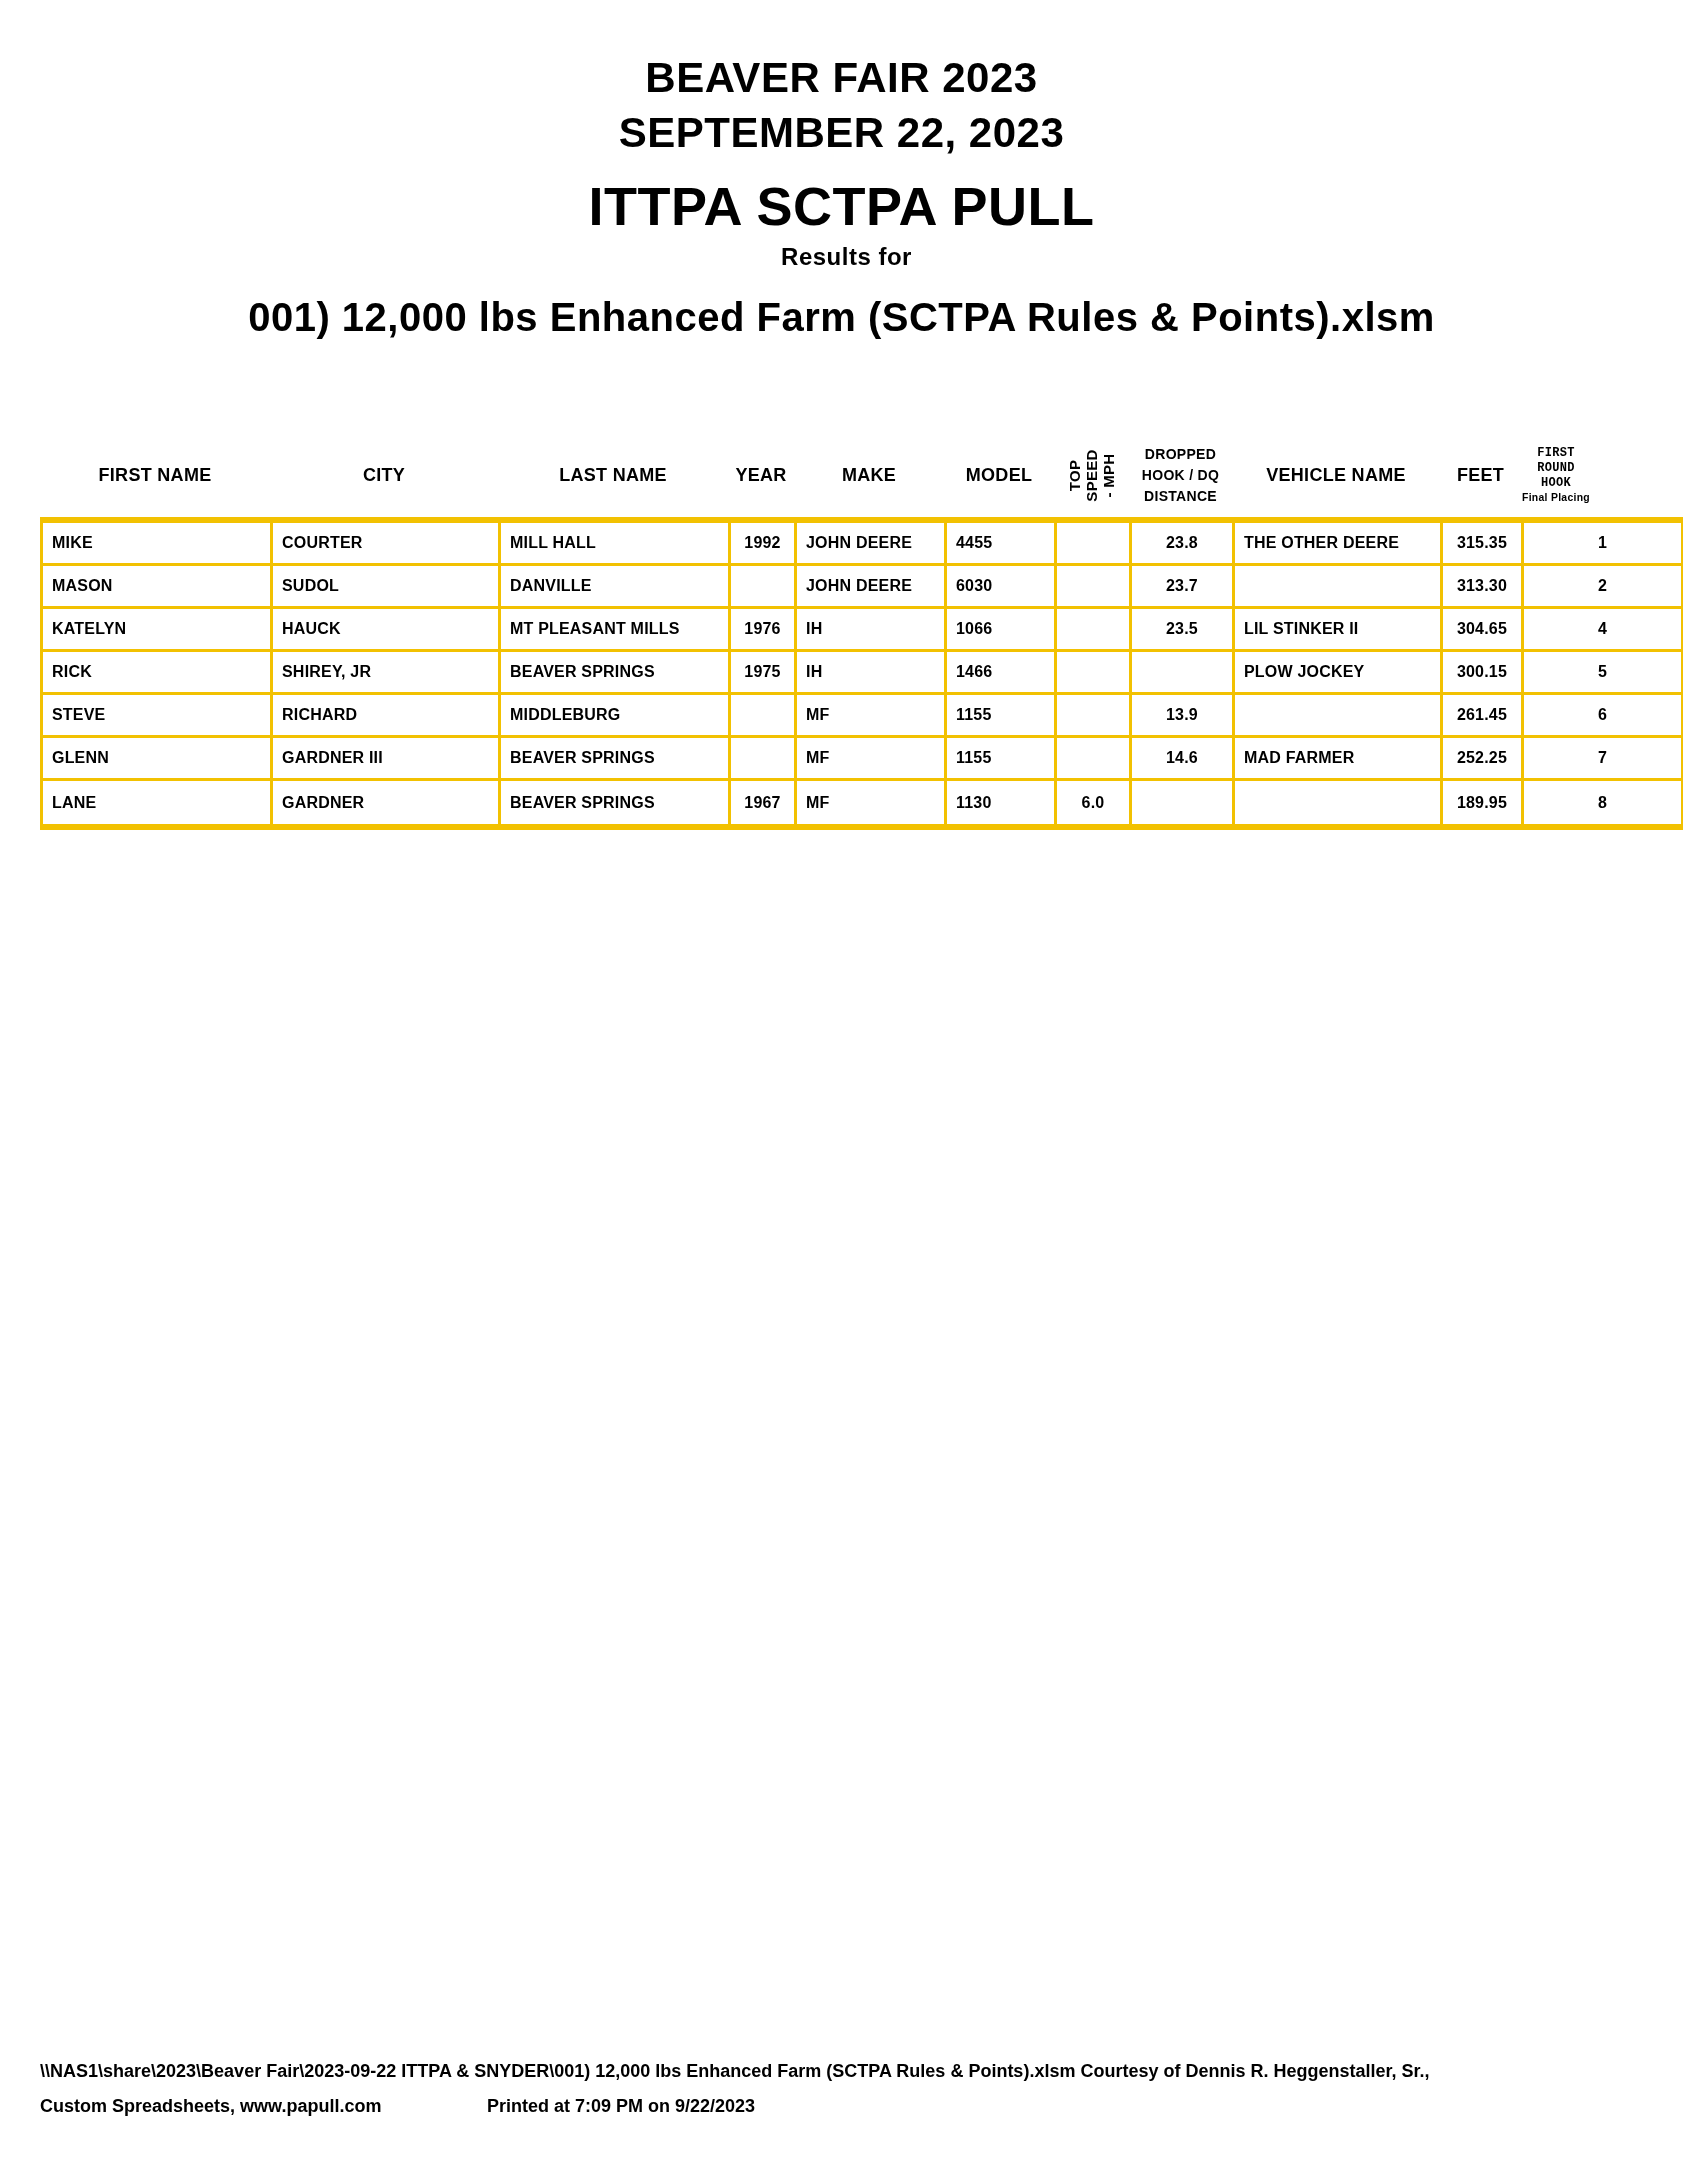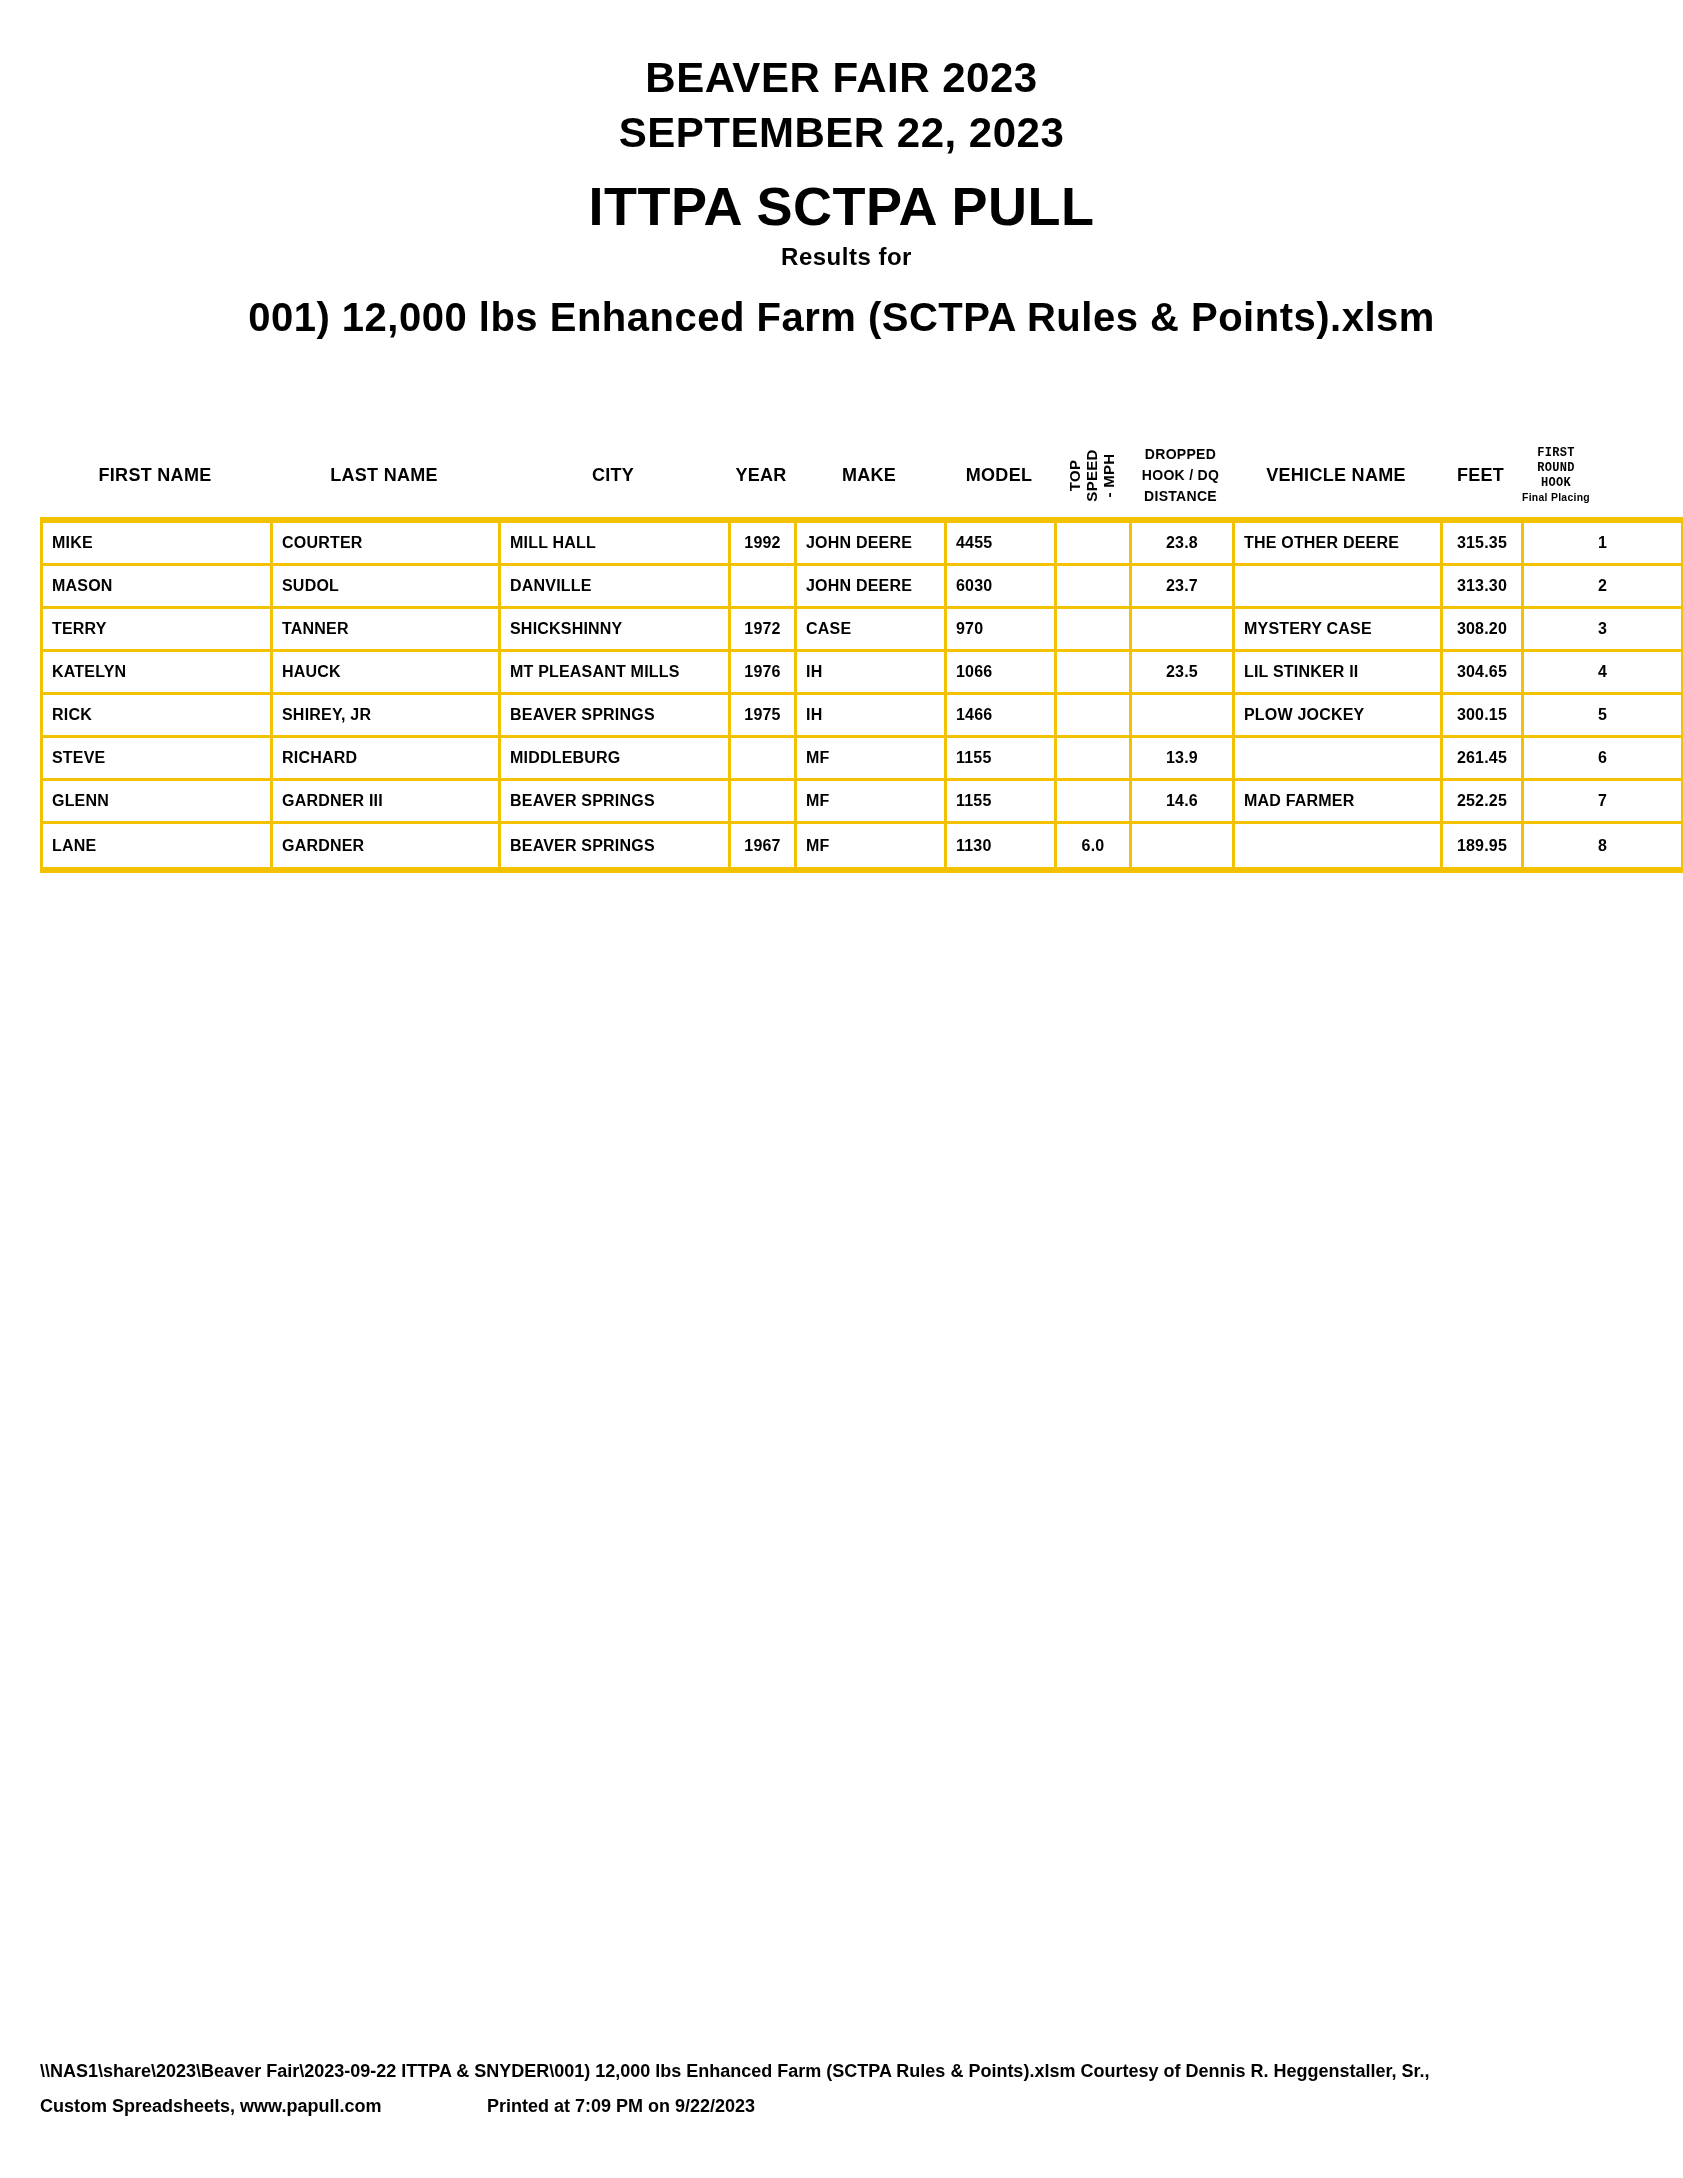--- a/index.html
+++ b/index.html
@@ -72,22 +72,22 @@
 <div>
   <div class="title-line tl-1">BEAVER FAIR 2023</div>
   <div class="title-line tl-2">SEPTEMBER 22, 2023</div>
   <div class="title-line tl-3">ITTPA SCTPA PULL</div>
   <div class="title-line tl-4">Results for</div>
   <div class="title-line tl-5">001) 12,000 lbs Enhanced Farm (SCTPA Rules &amp; Points).xlsm</div>
 </div>
 
 <div class="col-headers">
     <div class="hcell">FIRST NAME</div>
+    <div class="hcell">CITY</div>
     <div class="hcell">LAST NAME</div>
-    <div class="hcell">CITY</div>
     <div class="hcell">YEAR</div>
     <div class="hcell">MAKE</div>
     <div class="hcell">MODEL</div>
     <div class="hcell">
       <div class="rot">
         <div>TOP</div>
         <div>SPEED</div>
         <div>- MPH</div>
       </div>
     </div>
@@ -126,33 +126,20 @@
       <div class="tcell center"></div>
       <div class="tcell">JOHN DEERE</div>
       <div class="tcell">6030</div>
       <div class="tcell center"></div>
       <div class="tcell center">23.7</div>
       <div class="tcell"></div>
       <div class="tcell center">313.30</div>
       <div class="tcell center">2</div>
     </div>
     <div class="trow">
-      <div class="tcell">TERRY</div>
-      <div class="tcell">TANNER</div>
-      <div class="tcell">SHICKSHINNY</div>
-      <div class="tcell center">1972</div>
-      <div class="tcell">CASE</div>
-      <div class="tcell">970</div>
-      <div class="tcell center"></div>
-      <div class="tcell center"></div>
-      <div class="tcell">MYSTERY CASE</div>
-      <div class="tcell center">308.20</div>
-      <div class="tcell center">3</div>
-    </div>
-    <div class="trow">
       <div class="tcell">KATELYN</div>
       <div class="tcell">HAUCK</div>
       <div class="tcell">MT PLEASANT MILLS</div>
       <div class="tcell center">1976</div>
       <div class="tcell">IH</div>
       <div class="tcell">1066</div>
       <div class="tcell center"></div>
       <div class="tcell center">23.5</div>
       <div class="tcell">LIL STINKER II</div>
       <div class="tcell center">304.65</div>

